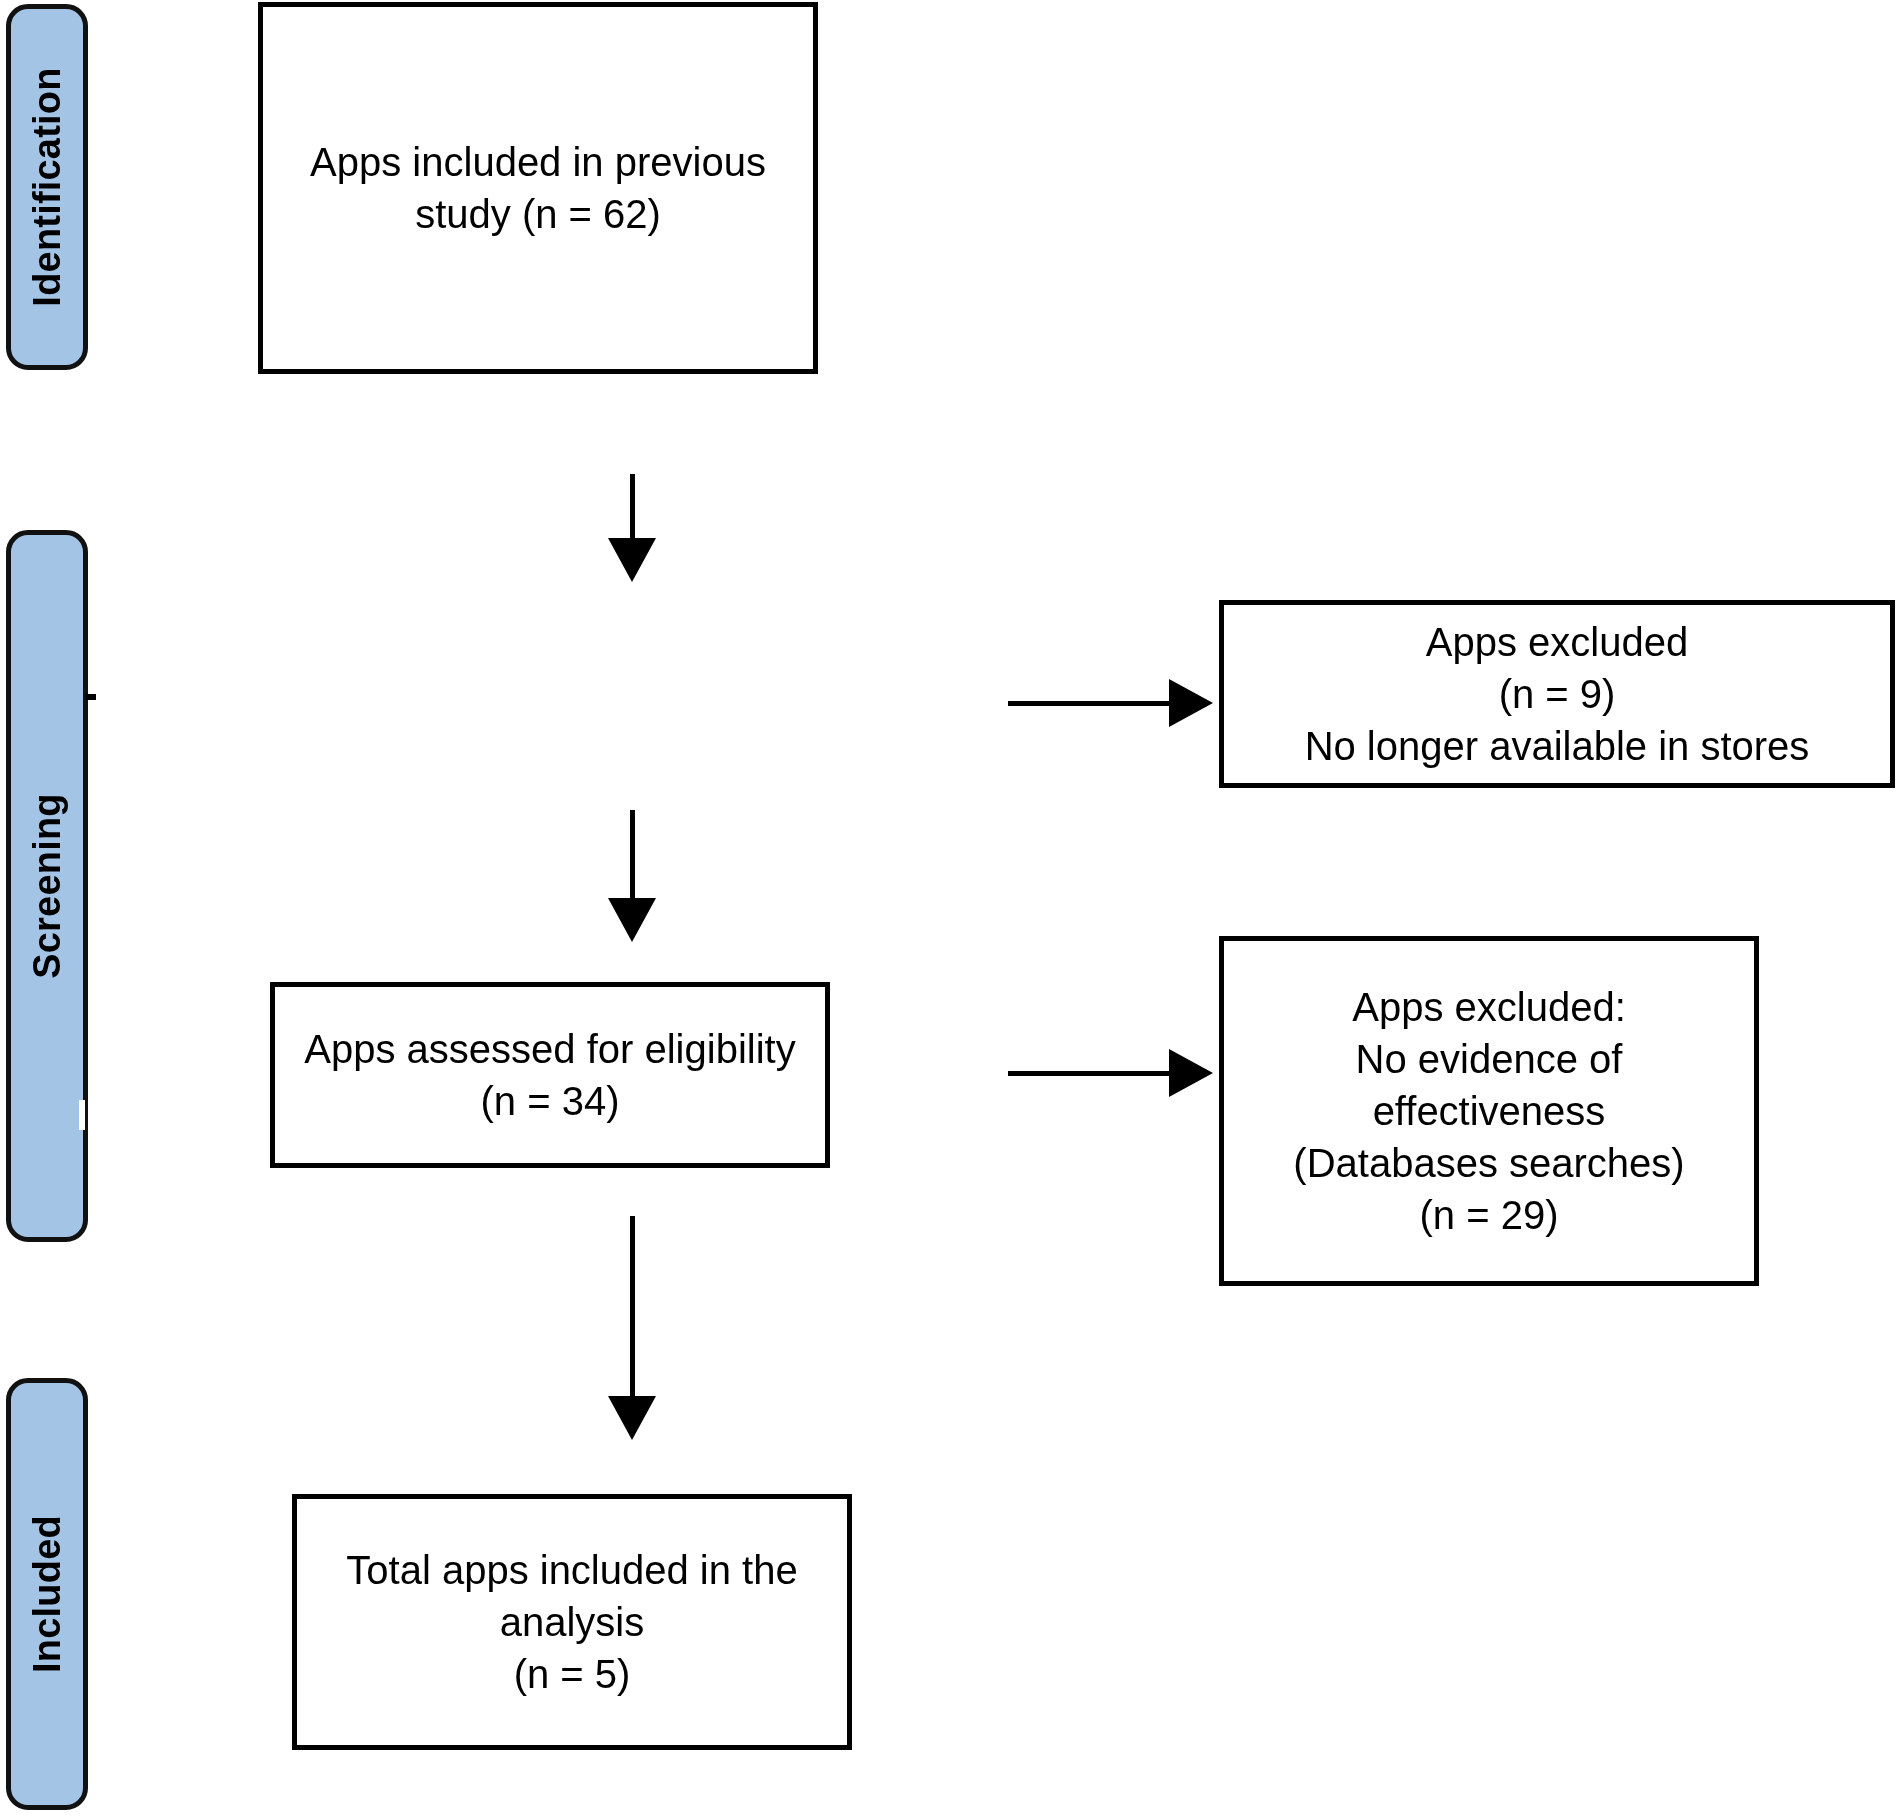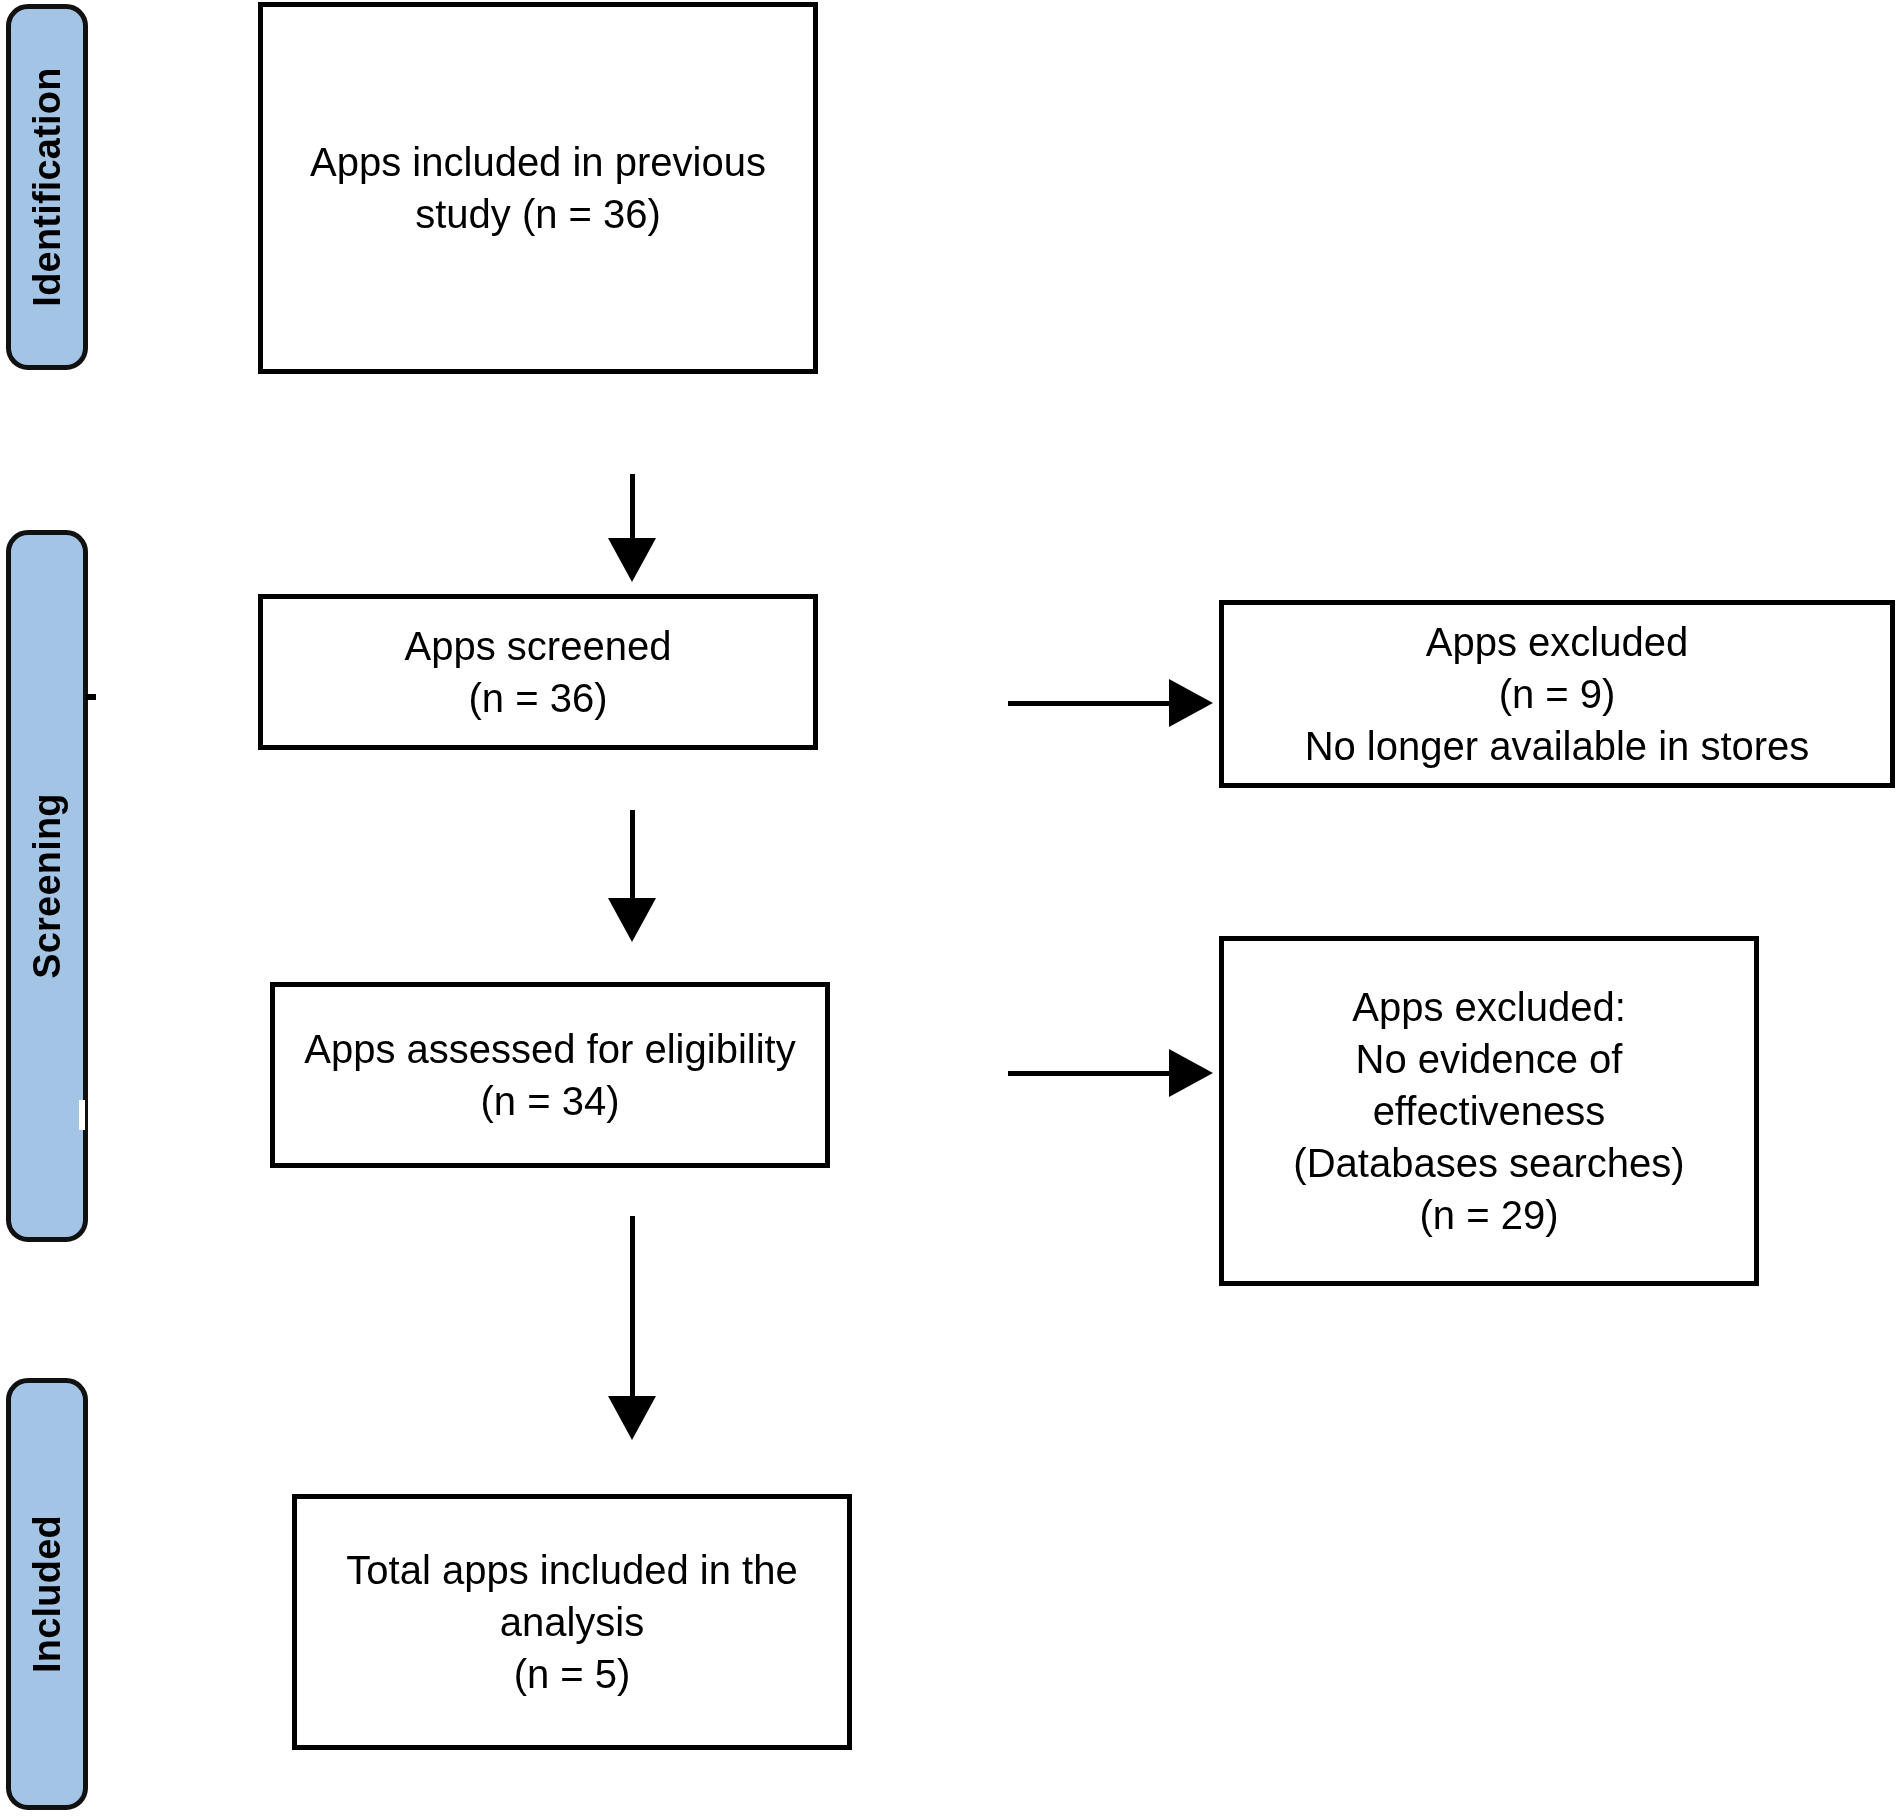--- a/index.html
+++ b/index.html
@@ -129,27 +129,23 @@
   </div>
   <div class="tick" style="left:86px; top:694px; width:10px; height:6px;"></div>
   <div class="tick-white" style="left:79px; top:1100px; width:6px; height:30px;"></div>
 
   <div class="phase-bar" style="left:6px; top:1378px; width:82px; height:432px;">
     <span class="phase-label">Included</span>
   </div>
 
   <div class="flow-box" style="left:258px; top:2px; width:560px; height:372px;">
     <span class="box-text">Apps included in previous
-study (n = 36)</span>
+study (n = 62)</span>
   </div>
 
-  <div class="flow-box" style="left:258px; top:594px; width:560px; height:156px;">
-    <span class="box-text">Apps screened
-(n = 36)</span>
-  </div>
 
   <div class="flow-box" style="left:258px; top:982px; width:560px; height:186px;margin-left:12px;">
     <span class="box-text">Apps assessed for eligibility
 (n = 34)</span>
   </div>
 
   <div class="flow-box" style="left:258px; top:1494px; width:560px; height:256px;margin-left:34px;">
     <span class="box-text">Total apps included in the
 analysis
 (n = 5)</span>

